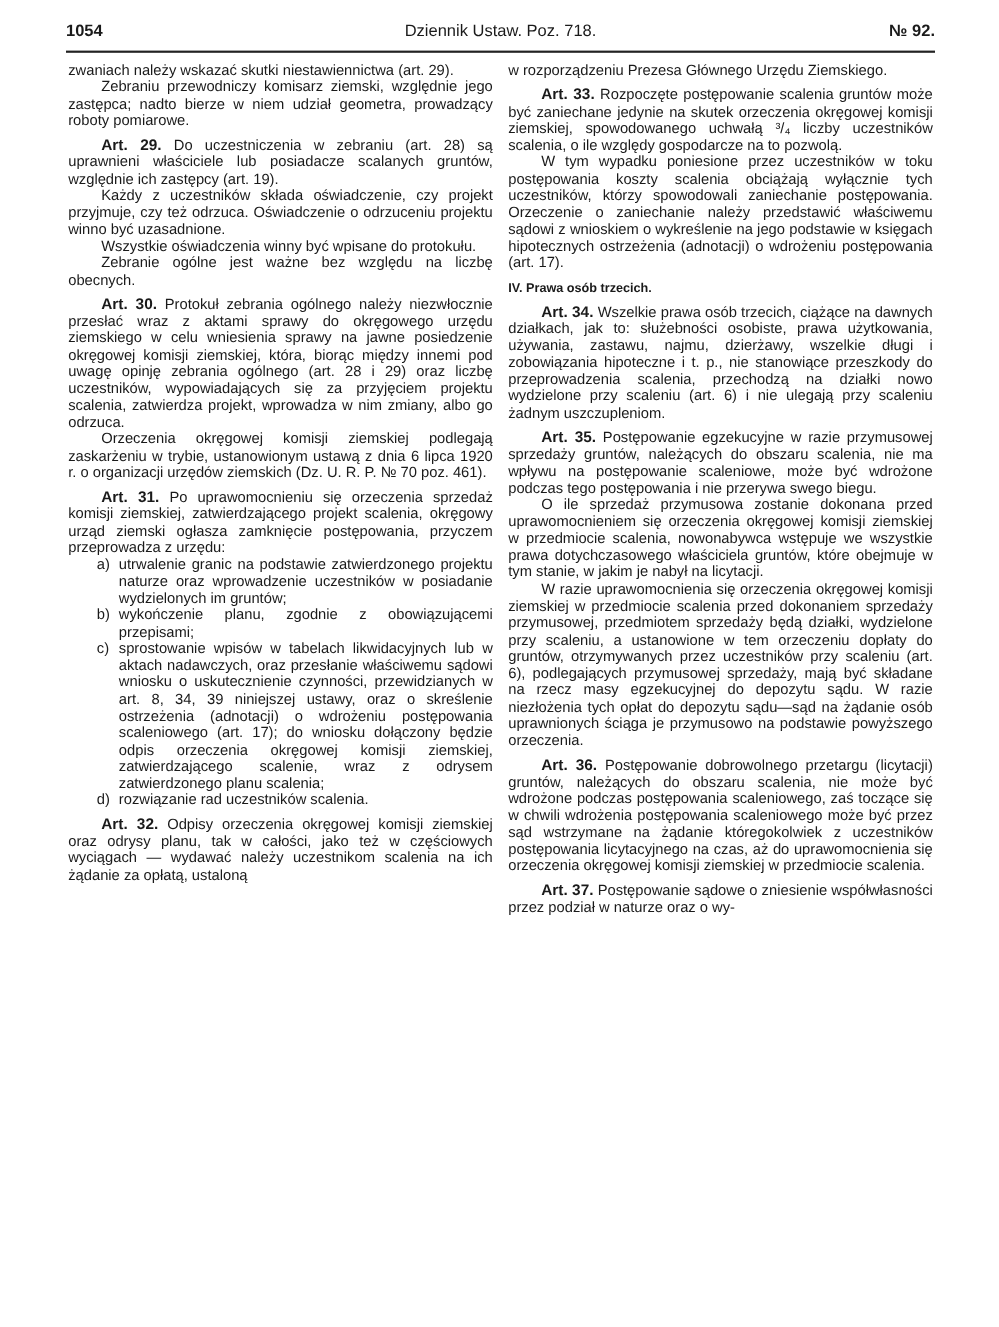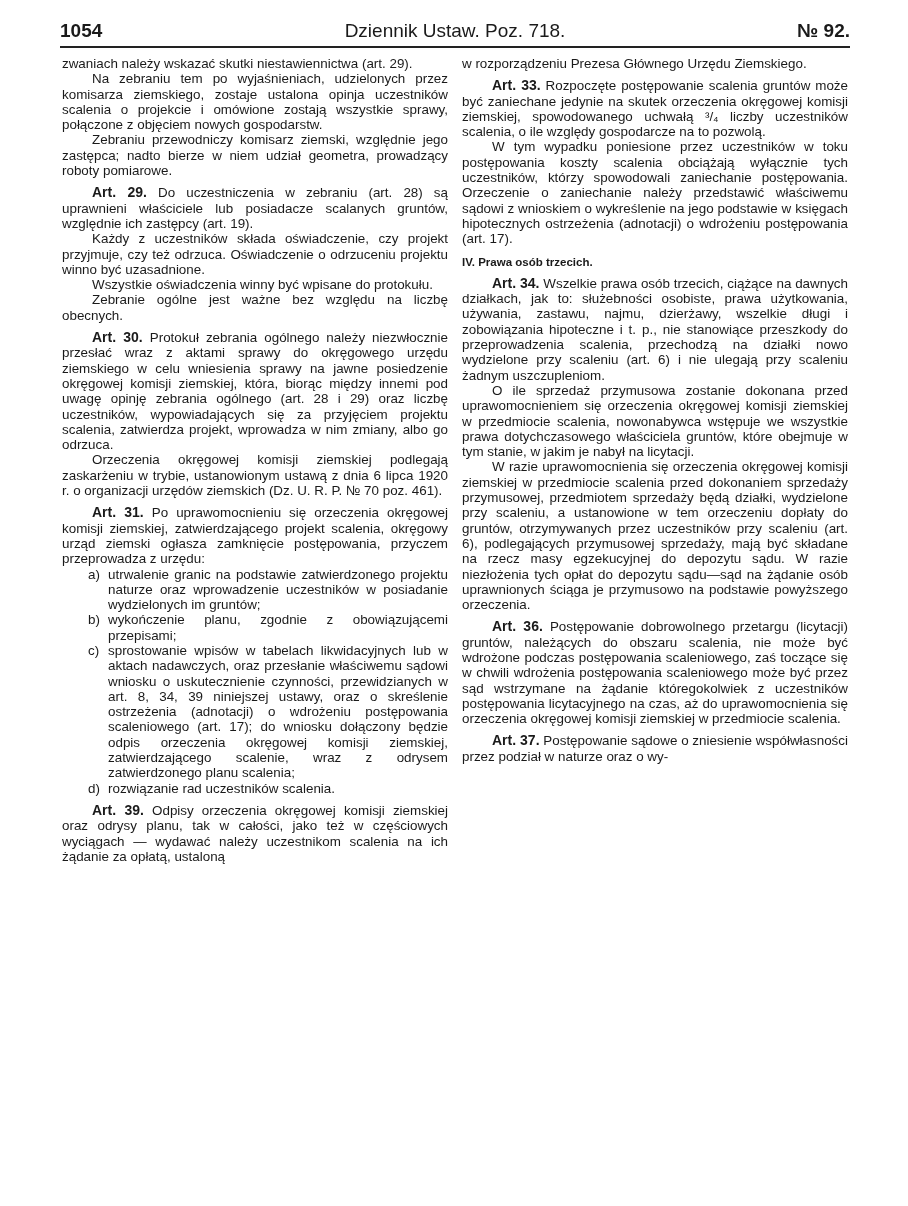--- a/index.html
+++ b/index.html
@@ -1,19 +1,19 @@
 <!DOCTYPE html>
 <html><head>
 <meta charset="utf-8">
 <style>
   html, body { margin:0; padding:0; background:#ffffff; }
   body { width:908px; height:1206px; position:relative; overflow:hidden;
          font-family:"Liberation Sans", "DejaVu Sans", sans-serif; color:#1a1a1a; }
   .header { position:absolute; top:20px; left:60px; width:790px; height:22px;
-            font-size:19px; }
+            font-size:15px; }
   .header .pn { position:absolute; left:0; top:0; font-weight:bold; }
   .header .title { position:absolute; left:0; right:0; text-align:center; top:0; }
   .header .no { position:absolute; right:0; top:0; font-weight:bold; }
   .rule { position:absolute; top:46px; left:60px; width:790px; height:2px; background:#222; }
   .col { position:absolute; top:56px; width:386px; font-size:13.4px; line-height:15.3px;
          text-align:justify; hyphens:none; }
   .col.left { left:62px; }
   .col.right { left:462px; }
   p { margin:0; text-indent:30px; }
   p.cont { text-indent:0; }
@@ -29,61 +29,61 @@
 
 <div class="header">
   <span class="pn">1054</span>
   <span class="title">Dziennik Ustaw. Poz. 718.</span>
   <span class="no">№ 92.</span>
 </div>
 <div class="rule"></div>
 
 <div class="col left">
   <p class="cont">zwaniach należy wskazać skutki niestawiennictwa (art. 29).</p>
-  <p>Na zebraniu tem po wyjaśnieniach, udzielonych przez komisarza ziemskiego, zostaje ustalona opinja uczestników scalenia o projekcie i omówione zostają wszystkie sprawy, połączone z objęciem nowych gospodarstw.</p>
   <p>Zebraniu przewodniczy komisarz ziemski, względnie jego zastępca; nadto bierze w niem udział geometra, prowadzący roboty pomiarowe.</p>
 
   <p class="art"><span class="art-label">Art. 29.</span> <span>Do uczestniczenia w zebraniu (art. 28) są uprawnieni właściciele lub posiadacze scalanych gruntów, względnie ich zastępcy (art. 19).</span></p>
   <p>Każdy z uczestników składa oświadczenie, czy projekt przyjmuje, czy też odrzuca. Oświadczenie o odrzuceniu projektu winno być uzasadnione.</p>
   <p>Wszystkie oświadczenia winny być wpisane do protokułu.</p>
   <p>Zebranie ogólne jest ważne bez względu na liczbę obecnych.</p>
 
   <p class="art"><span class="art-label">Art. 30.</span> <span>Protokuł zebrania ogólnego należy niezwłocznie przesłać wraz z aktami sprawy do okręgowego urzędu ziemskiego w celu wniesienia sprawy na jawne posiedzenie okręgowej komisji ziemskiej, która, biorąc między innemi pod uwagę opinję zebrania ogólnego (art. 28 i 29) oraz liczbę uczestników, wypowiadających się za przyjęciem projektu scalenia, zatwierdza projekt, wprowadza w nim zmiany, albo go odrzuca.</span></p>
   <p>Orzeczenia okręgowej komisji ziemskiej podlegają zaskarżeniu w trybie, ustanowionym ustawą z dnia 6 lipca 1920 r. o organizacji urzędów ziemskich (Dz. U. R. P. № 70 poz. 461).</p>
 
-  <p class="art"><span class="art-label">Art. 31.</span> <span>Po uprawomocnieniu się orzeczenia okręgowej komisji ziemskiej, zatwierdzającego projekt scalenia, okręgowy urząd ziemski ogłasza zamknięcie postępowania, przyczem przeprowadza z urzędu:</span></p>
+  <p class="art"><span class="art-label">Art. 31.</span> <span>Po uprawomocnieniu się orzeczenia sprzedaż komisji ziemskiej, zatwierdzającego projekt scalenia, okręgowy urząd ziemski ogłasza zamknięcie postępowania, przyczem przeprowadza z urzędu:</span></p>
   <div class="item">
       <span class="lbl">a)</span>
       <span class="txt">utrwalenie granic na podstawie zatwierdzonego projektu naturze oraz wprowadzenie uczestników w posiadanie wydzielonych im gruntów;</span>
     </div>
   <div class="item">
       <span class="lbl">b)</span>
       <span class="txt">wykończenie planu, zgodnie z obowiązującemi przepisami;</span>
     </div>
   <div class="item">
       <span class="lbl">c)</span>
       <span class="txt">sprostowanie wpisów w tabelach likwidacyjnych lub w aktach nadawczych, oraz przesłanie właściwemu sądowi wniosku o uskutecznienie czynności, przewidzianych w art. 8, 34, 39 niniejszej ustawy, oraz o skreślenie ostrzeżenia (adnotacji) o wdrożeniu postępowania scaleniowego (art. 17); do wniosku dołączony będzie odpis orzeczenia okręgowej komisji ziemskiej, zatwierdzającego scalenie, wraz z odrysem zatwierdzonego planu scalenia;</span>
     </div>
   <div class="item">
       <span class="lbl">d)</span>
       <span class="txt">rozwiązanie rad uczestników scalenia.</span>
     </div>
 
-  <p class="art"><span class="art-label">Art. 39.</span> <span>Odpisy orzeczenia okręgowej komisji ziemskiej oraz odrysy planu, tak w całości, jako też w częściowych wyciągach — wydawać należy uczestnikom scalenia na ich żądanie za opłatą, ustaloną</span></p>
+  <p class="art"><span class="art-label">Art. 32.</span> <span>Odpisy orzeczenia okręgowej komisji ziemskiej oraz odrysy planu, tak w całości, jako też w częściowych wyciągach — wydawać należy uczestnikom scalenia na ich żądanie za opłatą, ustaloną</span></p>
 </div>
 
 <div class="col right">
   <p class="cont">w rozporządzeniu Prezesa Głównego Urzędu Ziemskiego.</p>
 
   <p class="art"><span class="art-label">Art. 33.</span> <span>Rozpoczęte postępowanie scalenia gruntów może być zaniechane jedynie na skutek orzeczenia okręgowej komisji ziemskiej, spowodowanego uchwałą ³/₄ liczby uczestników scalenia, o ile względy gospodarcze na to pozwolą.</span></p>
   <p>W tym wypadku poniesione przez uczestników w toku postępowania koszty scalenia obciążają wyłącznie tych uczestników, którzy spowodowali zaniechanie postępowania. Orzeczenie o zaniechanie należy przedstawić właściwemu sądowi z wnioskiem o wykreślenie na jego podstawie w księgach hipotecznych ostrzeżenia (adnotacji) o wdrożeniu postępowania (art. 17).</p>
 
   <div class="sec">IV. Prawa osób trzecich.</div>
 
   <p class="art" style="margin-top:0"><span class="art-label">Art. 34.</span> <span>Wszelkie prawa osób trzecich, ciążące na dawnych działkach, jak to: służebności osobiste, prawa użytkowania, używania, zastawu, najmu, dzierżawy, wszelkie długi i zobowiązania hipoteczne i t. p., nie stanowiące przeszkody do przeprowadzenia scalenia, przechodzą na działki nowo wydzielone przy scaleniu (art. 6) i nie ulegają przy scaleniu żadnym uszczupleniom.</span></p>
 
+  <p class="art"><span class="art-label">Art. 35.</span> <span>Postępowanie egzekucyjne w razie przymusowej sprzedaży gruntów, należących do obszaru scalenia, nie ma wpływu na postępowanie scaleniowe, może być wdrożone podczas tego postępowania i nie przerywa swego biegu.</span></p>
   <p>O ile sprzedaż przymusowa zostanie dokonana przed uprawomocnieniem się orzeczenia okręgowej komisji ziemskiej w przedmiocie scalenia, nowonabywca wstępuje we wszystkie prawa dotychczasowego właściciela gruntów, które obejmuje w tym stanie, w jakim je nabył na licytacji.</p>
   <p>W razie uprawomocnienia się orzeczenia okręgowej komisji ziemskiej w przedmiocie scalenia przed dokonaniem sprzedaży przymusowej, przedmiotem sprzedaży będą działki, wydzielone przy scaleniu, a ustanowione w tem orzeczeniu dopłaty do gruntów, otrzymywanych przez uczestników przy scaleniu (art. 6), podlegających przymusowej sprzedaży, mają być składane na rzecz masy egzekucyjnej do depozytu sądu. W razie niezłożenia tych opłat do depozytu sądu—sąd na żądanie osób uprawnionych ściąga je przymusowo na podstawie powyższego orzeczenia.</p>
 
   <p class="art"><span class="art-label">Art. 36.</span> <span>Postępowanie dobrowolnego przetargu (licytacji) gruntów, należących do obszaru scalenia, nie może być wdrożone podczas postępowania scaleniowego, zaś toczące się w chwili wdrożenia postępowania scaleniowego może być przez sąd wstrzymane na żądanie któregokolwiek z uczestników postępowania licytacyjnego na czas, aż do uprawomocnienia się orzeczenia okręgowej komisji ziemskiej w przedmiocie scalenia.</span></p>
 
   <p class="art"><span class="art-label">Art. 37.</span> <span>Postępowanie sądowe o zniesienie współwłasności przez podział w naturze oraz o wy-</span></p>
 </div>
 
 </body></html>

